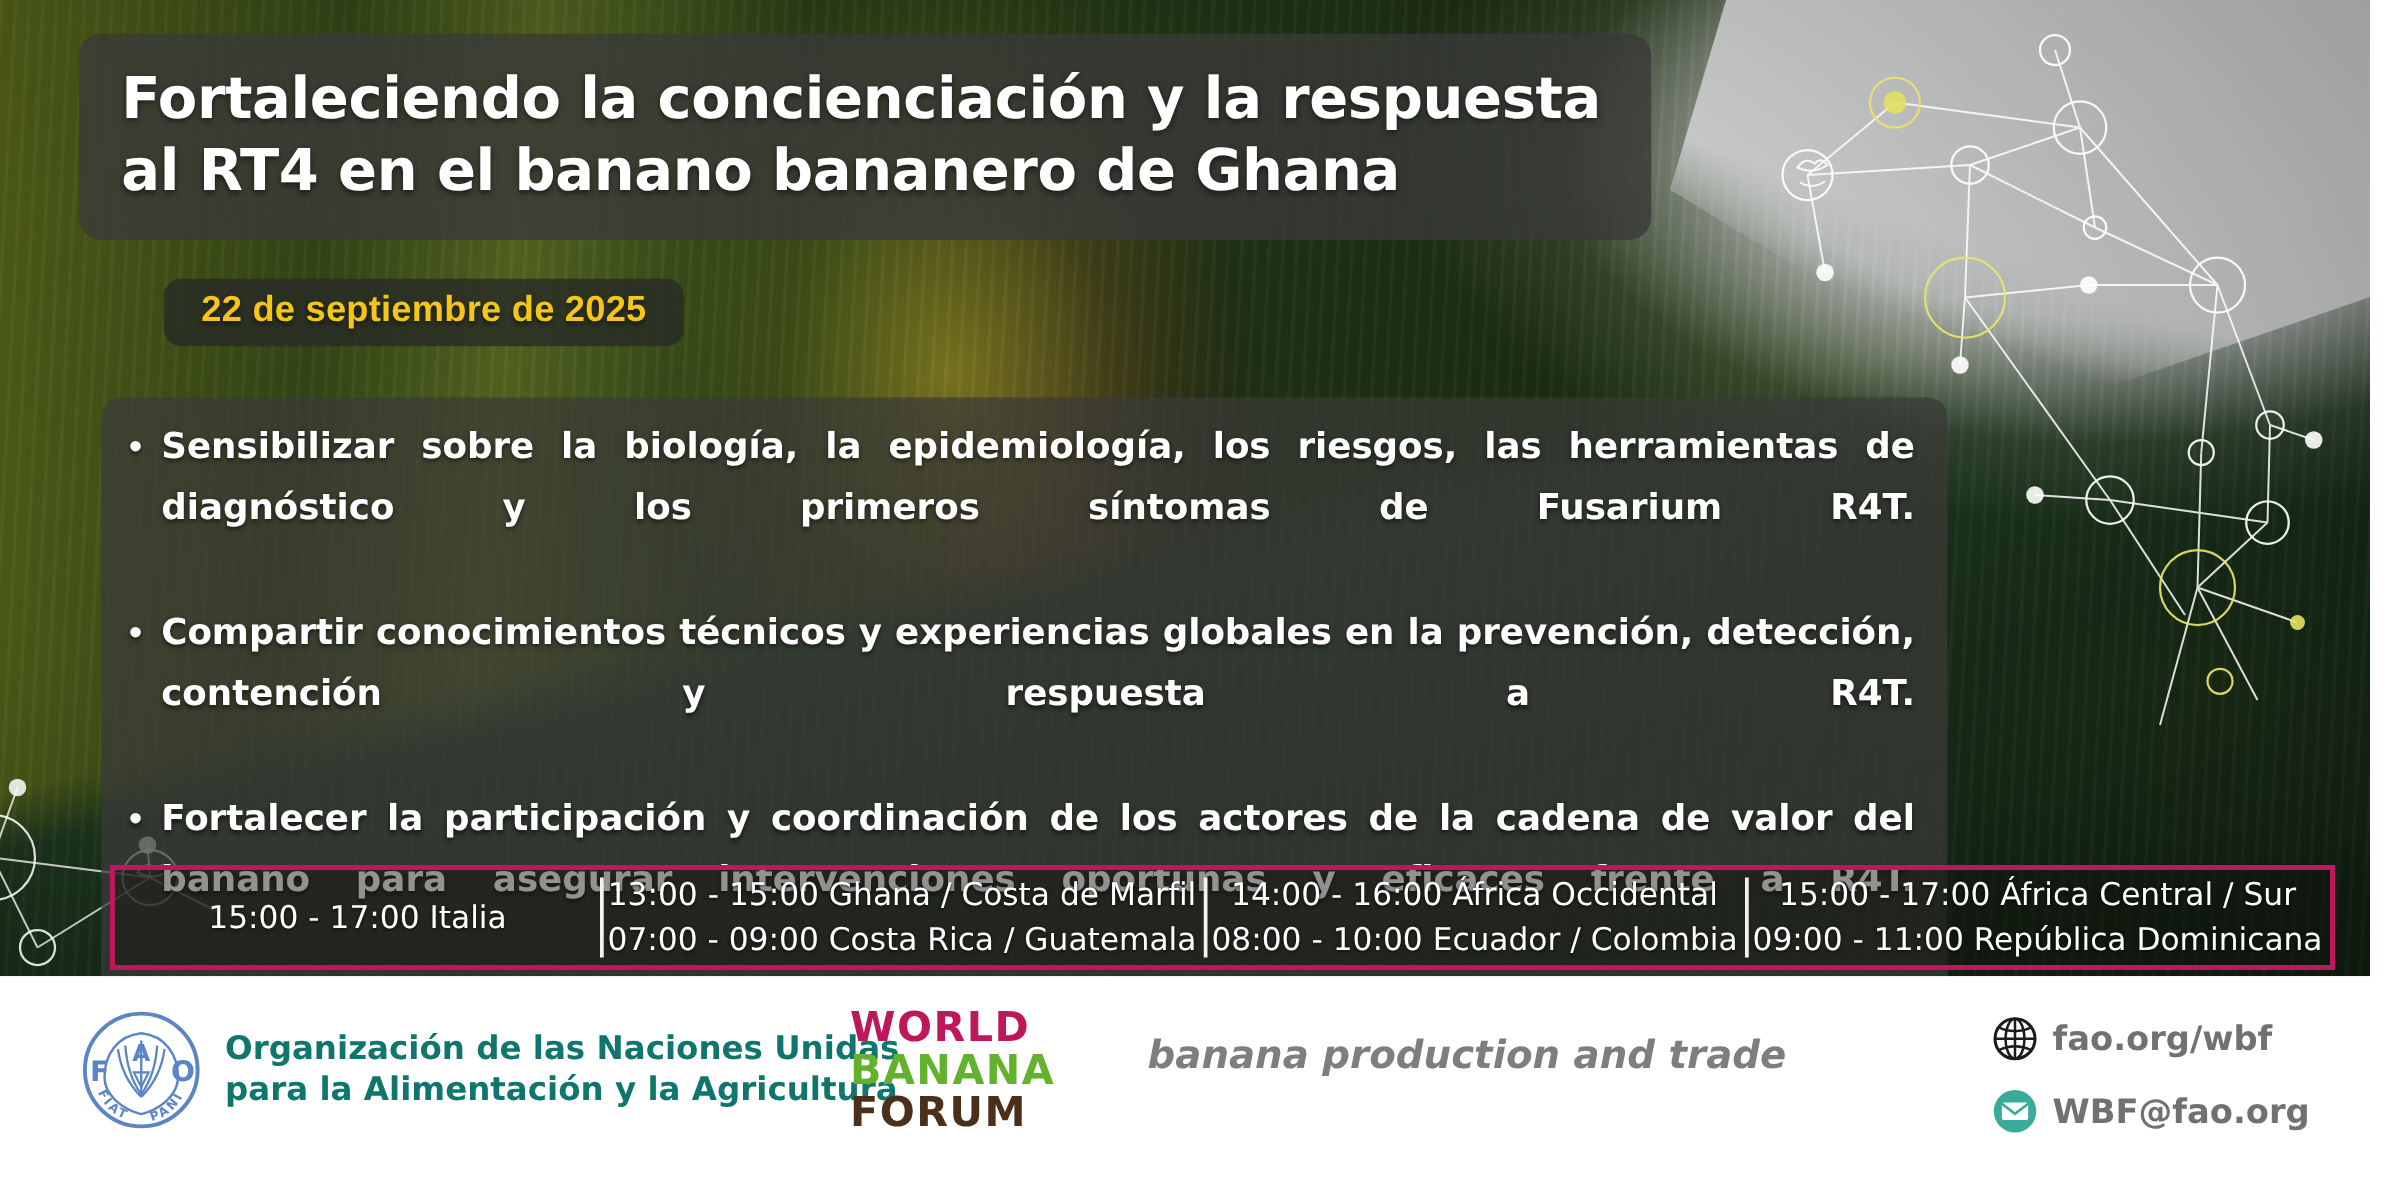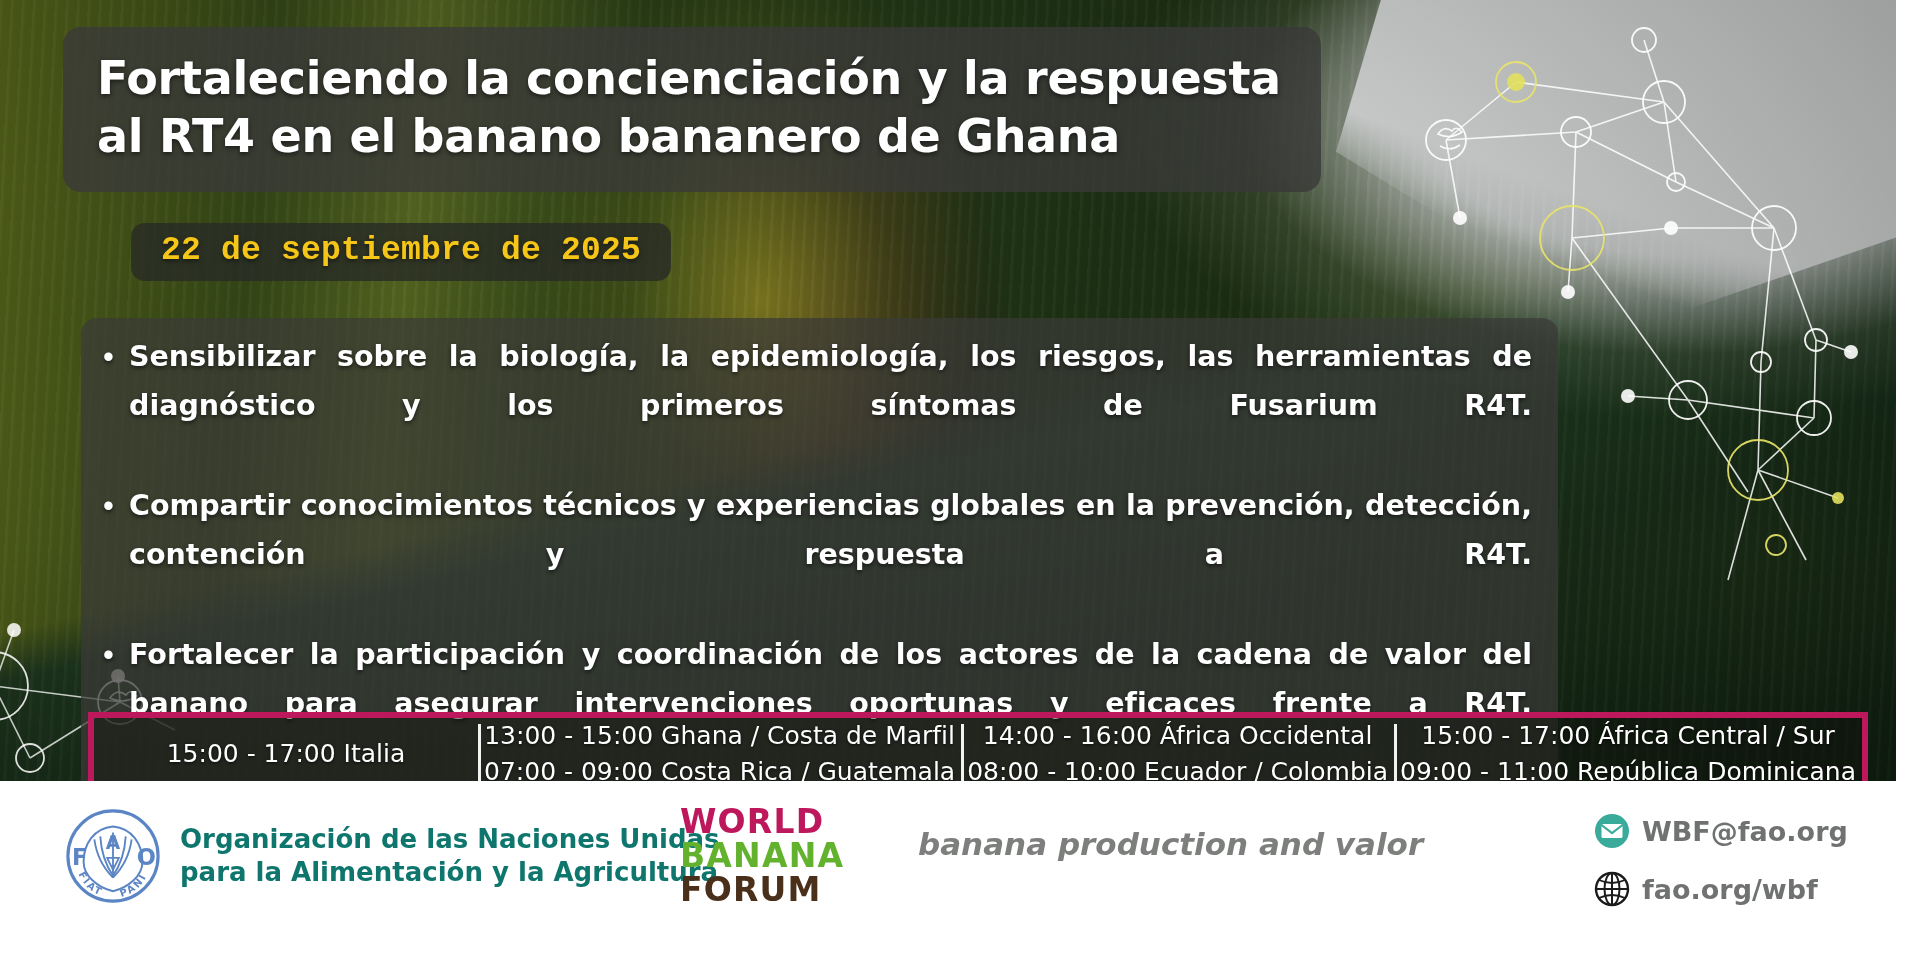--- a/index.html
+++ b/index.html
@@ -120,23 +120,23 @@
     position: absolute;
     left: 131px;
     top: 223px;
     padding: 10px 30px 12px 30px;
     background: rgba(40,42,38,0.80);
     border-radius: 14px;
     display: inline-block;
   }
   .date-badge span {
     color: #f5c518;
-    font-family: Liberation Mono, monospace;
-    font-weight: bold;
-    font-size: 33px;
+    font-family: Liberation Sans, sans-serif;
+    font-weight: bold;
+    font-size: 29px;
     line-height: 1.1;
     letter-spacing: 0.2px;
     text-shadow: 0 2px 4px rgba(0,0,0,0.5);
     white-space: nowrap;
     text-align: center;
   }
 
   
   .objectives-panel {
     position: absolute;
@@ -175,25 +175,25 @@
   .bullet-text::after {
     content: "";
     display: inline-block;
     width: 100%;
   }
 
   
   .tz-bar {
     position: absolute;
     left: 88px;
-    top: 712px;
+    top: 692px;
     width: 1780px;
     height: 84px;
     box-sizing: border-box;
-    border: 6px solid #be185d;
+    border: 4px solid #be185d;
     background: rgba(18,20,14,0.46);
     display: flex;
     align-items: stretch;
   }
   .tz-cell {
     flex: 1 1 0;
     display: flex;
     flex-direction: column;
     align-items: center;
     justify-content: center;
@@ -466,39 +466,39 @@
       </div>
     </div>
 
     <div class="wbf-block">
       <div class="wbf-word wbf-world">WORLD</div>
       <div class="wbf-word wbf-banana">BANANA</div>
       <div class="wbf-word wbf-forum">FORUM</div>
     </div>
 
     <div class="tagline">
-      <div>banana production and valor</div>
+      <div>banana production and trade</div>
     </div>
 
     <div class="contact-block">
-      <div class="contact-row">
-        <svg class="icon-mail" width="40" height="40" viewBox="0 0 40 40">
-          <circle cx="20" cy="20" r="17" fill="#3aab9b"></circle>
-          <rect x="9.5" y="13" width="21" height="14" rx="1.6" fill="#ffffff"></rect>
-          <path d="M9.5 14 L20 22 L30.5 14" fill="none" stroke="#3aab9b" stroke-width="2.2"></path>
-        </svg>
-        <span class="contact-text">WBF@fao.org</span>
-      </div>
       <div class="contact-row">
         <svg class="icon-globe" width="40" height="40" viewBox="0 0 40 40">
           <circle cx="20" cy="20" r="16" fill="none" stroke="#1b1b1b" stroke-width="2.4"></circle>
           <ellipse cx="20" cy="20" rx="7.5" ry="16" fill="none" stroke="#1b1b1b" stroke-width="2"></ellipse>
           <line x1="4" y1="20" x2="36" y2="20" stroke="#1b1b1b" stroke-width="2"></line>
           <path d="M7 11 Q20 17 33 11" fill="none" stroke="#1b1b1b" stroke-width="1.8"></path>
           <path d="M7 29 Q20 23 33 29" fill="none" stroke="#1b1b1b" stroke-width="1.8"></path>
           <line x1="20" y1="4" x2="20" y2="36" stroke="#1b1b1b" stroke-width="2"></line>
         </svg>
         <span class="contact-text">fao.org/wbf</span>
       </div>
+      <div class="contact-row">
+        <svg class="icon-mail" width="40" height="40" viewBox="0 0 40 40">
+          <circle cx="20" cy="20" r="17" fill="#3aab9b"></circle>
+          <rect x="9.5" y="13" width="21" height="14" rx="1.6" fill="#ffffff"></rect>
+          <path d="M9.5 14 L20 22 L30.5 14" fill="none" stroke="#3aab9b" stroke-width="2.2"></path>
+        </svg>
+        <span class="contact-text">WBF@fao.org</span>
+      </div>
     </div>
 
   </div>
 </div>
 
 </body></html>

